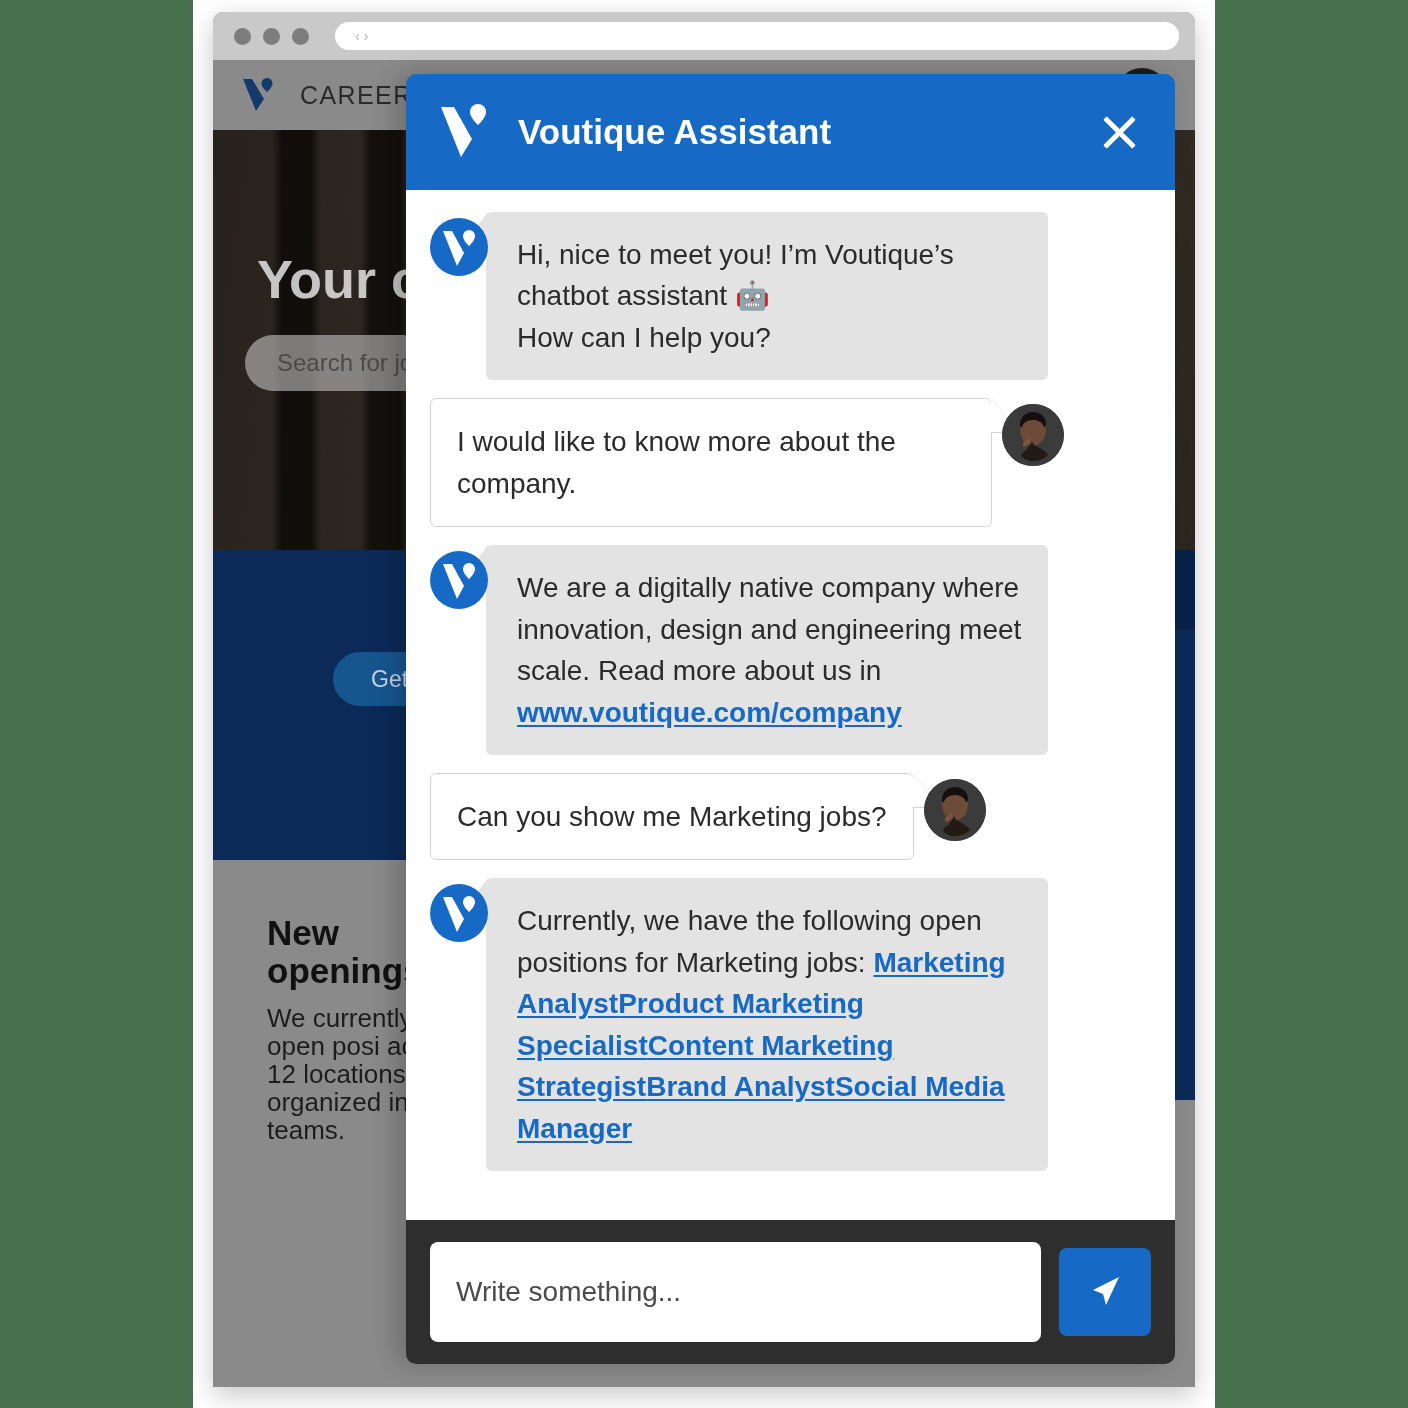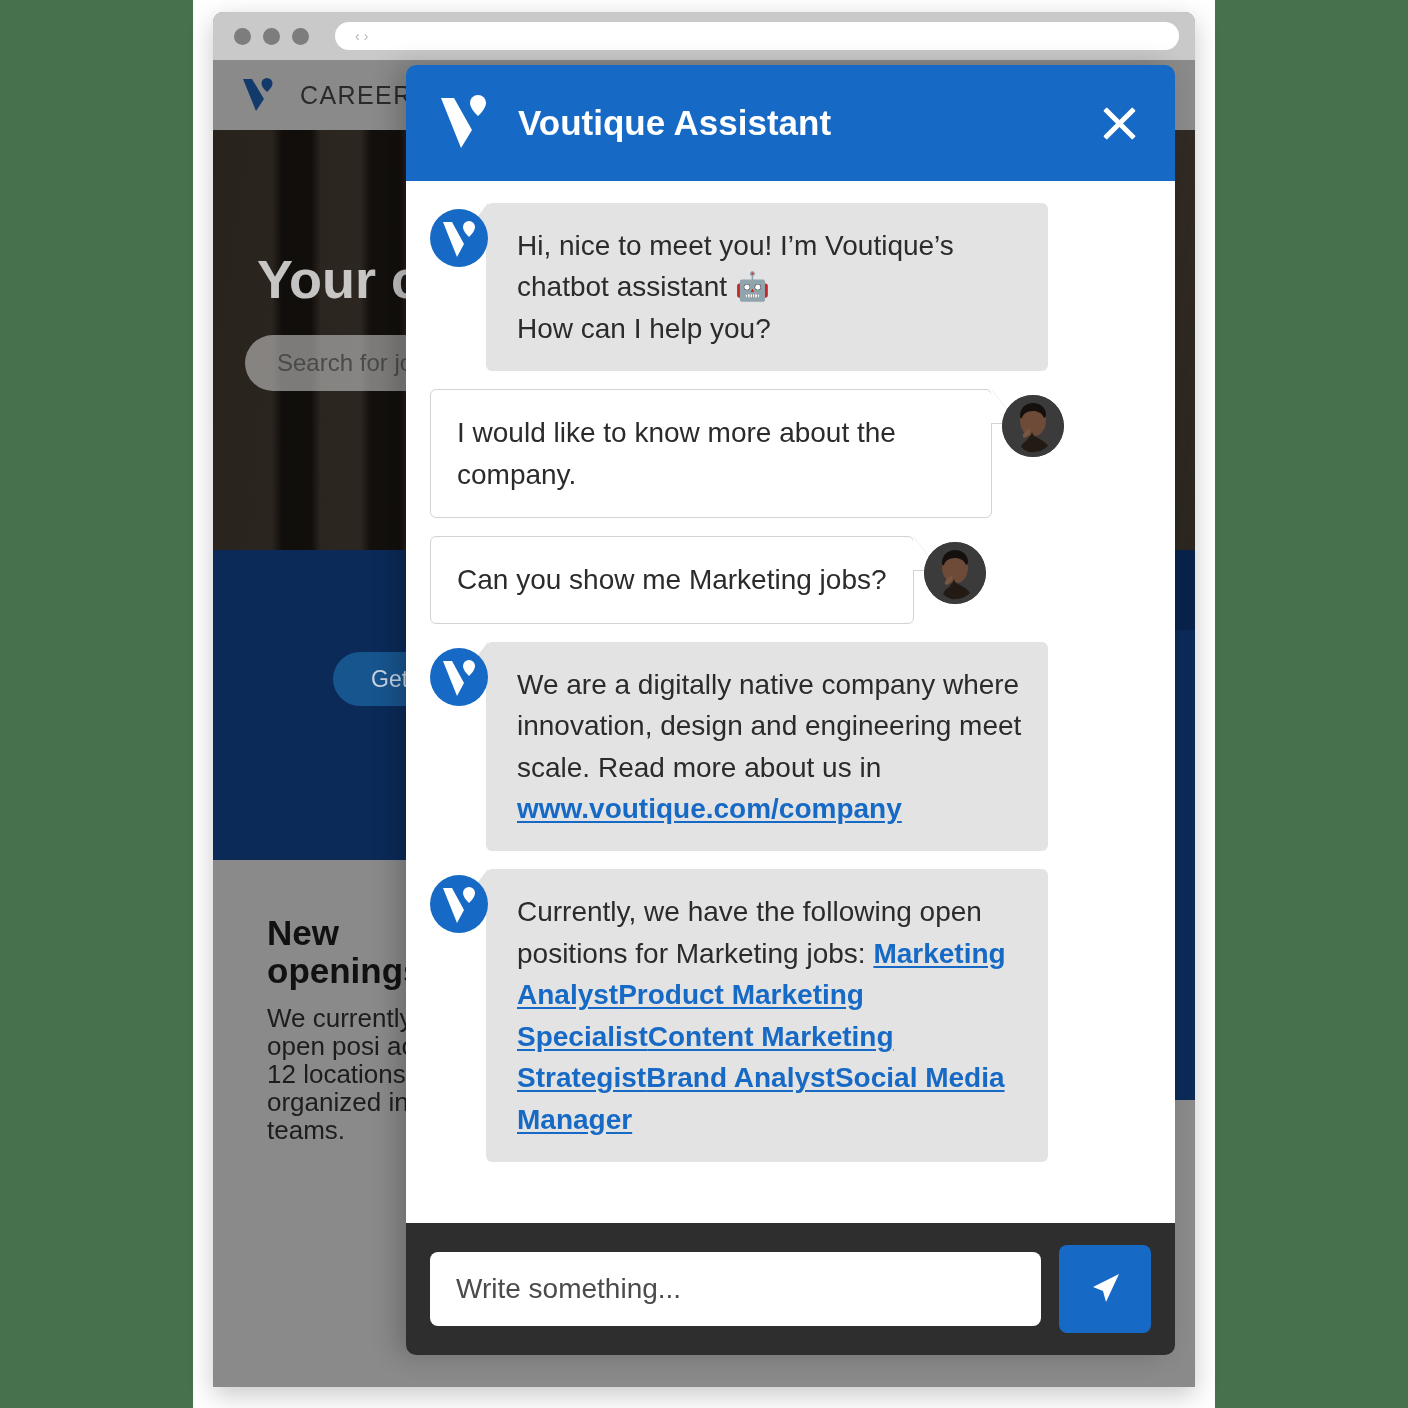--- a/index.html
+++ b/index.html
@@ -199,21 +199,21 @@
     width: 520px;
     height: 470px;
     border-radius: 0 0 0 300px;
     background: #0b2a58;
   }
 
   
   .chat-widget {
     position: absolute;
     left: 406px;
-    top: 65px;
+    top: 74px;
     width: 769px;
     height: 1290px;
     display: flex;
     flex-direction: column;
     border-radius: 10px;
     box-shadow: -10px 0 26px rgba(0,0,0,0.20);
     overflow: visible;
     z-index: 10;
   }
 
@@ -331,21 +331,21 @@
     background: #2e2e2e;
     border-radius: 0 0 10px 10px;
     padding: 22px 24px;
     display: flex;
     align-items: center;
     gap: 18px;
     flex: none;
   }
   .chat-input {
     flex: 1;
-    height: 74px;
+    height: 100px;
     background: #ffffff;
     border: none;
     border-radius: 8px;
     padding: 0 26px;
     font-size: 28px;
     font-family: "Liberation Sans", sans-serif;
     color: #3a3a3a;
   }
   .chat-input::placeholder { color: #4b4b4b; }
   .send-button {
@@ -449,20 +449,32 @@
         <svg viewBox="0 0 62 62" width="62" height="62" aria-hidden="true">
           <circle cx="31" cy="31" r="31" fill="#3b3b3b"></circle>
           <path d="M31 12 c9 0 13 5 13 12 c0 5 -1 9 -3 12 c-2 3 -5 5 -10 5 c-5 0 -8 -2 -10 -5 c-2 -3 -3 -7 -3 -12 c0 -7 4 -12 13 -12 Z" fill="#6d4b38"></path>
           <path d="M18 21 c0 -8 6 -13 13 -13 c8 0 13 5 13 12 c0 2 -1 3 -2 3 c-2 -5 -6 -7 -11 -7 c-6 0 -10 3 -11 7 c-1 1 -2 0 -2 -2 Z" fill="#15100d"></path>
           <path d="M24 46 c3 -3 5 -6 6 -9 c1 3 2 4 4 5 c4 2 10 5 12 9 c-5 5 -12 7 -19 6 c-3 -1 -6 -3 -8 -5 c1 -3 3 -5 5 -6 Z" fill="#241a14"></path>
           <path d="M28 33 c1 3 0 6 -2 8 c-2 2 -4 2 -5 1 c-1 -2 1 -4 3 -6 c1 -1 3 -2 4 -3 Z" fill="#7a5540"></path>
         </svg>
       </span>
     </div>
 
+    <div class="msg-row bot">
+      <span class="bot-avatar">
+        <svg viewBox="0 0 58 58" width="58" height="58" aria-hidden="true">
+          <path d="M13 13 L27 48 L34 35 L22 13 Z" fill="#ffffff"></path>
+          <path d="M39 12 a6 6 0 0 1 6 6 c0 4.6 -6 10 -6 10 s-6 -5.4 -6 -10 a6 6 0 0 1 6 -6 Z" fill="#ffffff"></path>
+        </svg>
+      </span>
+      <div class="bubble bot">
+        <span>We are a digitally native company where innovation, design and engineering meet scale. Read more about us in </span><a>www.voutique.com/company</a>
+      </div>
+    </div>
+
     <div class="msg-row user">
       <div class="bubble user">
         <span>Can you show me Marketing jobs?</span>
       </div>
       <span class="user-avatar">
         <svg viewBox="0 0 62 62" width="62" height="62" aria-hidden="true">
           <circle cx="31" cy="31" r="31" fill="#3b3b3b"></circle>
           <path d="M31 12 c9 0 13 5 13 12 c0 5 -1 9 -3 12 c-2 3 -5 5 -10 5 c-5 0 -8 -2 -10 -5 c-2 -3 -3 -7 -3 -12 c0 -7 4 -12 13 -12 Z" fill="#6d4b38"></path>
           <path d="M18 21 c0 -8 6 -13 13 -13 c8 0 13 5 13 12 c0 2 -1 3 -2 3 c-2 -5 -6 -7 -11 -7 c-6 0 -10 3 -11 7 c-1 1 -2 0 -2 -2 Z" fill="#15100d"></path>
           <path d="M24 46 c3 -3 5 -6 6 -9 c1 3 2 4 4 5 c4 2 10 5 12 9 c-5 5 -12 7 -19 6 c-3 -1 -6 -3 -8 -5 c1 -3 3 -5 5 -6 Z" fill="#241a14"></path>
@@ -472,32 +484,20 @@
     </div>
 
     <div class="msg-row bot">
       <span class="bot-avatar">
         <svg viewBox="0 0 58 58" width="58" height="58" aria-hidden="true">
           <path d="M13 13 L27 48 L34 35 L22 13 Z" fill="#ffffff"></path>
           <path d="M39 12 a6 6 0 0 1 6 6 c0 4.6 -6 10 -6 10 s-6 -5.4 -6 -10 a6 6 0 0 1 6 -6 Z" fill="#ffffff"></path>
         </svg>
       </span>
       <div class="bubble bot">
-        <span>We are a digitally native company where innovation, design and engineering meet scale. Read more about us in </span><a>www.voutique.com/company</a>
-      </div>
-    </div>
-
-    <div class="msg-row bot">
-      <span class="bot-avatar">
-        <svg viewBox="0 0 58 58" width="58" height="58" aria-hidden="true">
-          <path d="M13 13 L27 48 L34 35 L22 13 Z" fill="#ffffff"></path>
-          <path d="M39 12 a6 6 0 0 1 6 6 c0 4.6 -6 10 -6 10 s-6 -5.4 -6 -10 a6 6 0 0 1 6 -6 Z" fill="#ffffff"></path>
-        </svg>
-      </span>
-      <div class="bubble bot">
         <span>Currently, we have the following open positions for Marketing jobs:</span>
         <span id="job-links"><a class="joblink">Marketing Analyst</a><a class="joblink">Product Marketing Specialist</a><a class="joblink">Content Marketing Strategist</a><a class="joblink">Brand Analyst</a><a class="joblink">Social Media Manager</a></span>
       </div>
     </div>
 
   </div>
 
   <div class="chat-footer">
     <input class="chat-input" type="text" placeholder="Write something..." style="">
     <button class="send-button">

